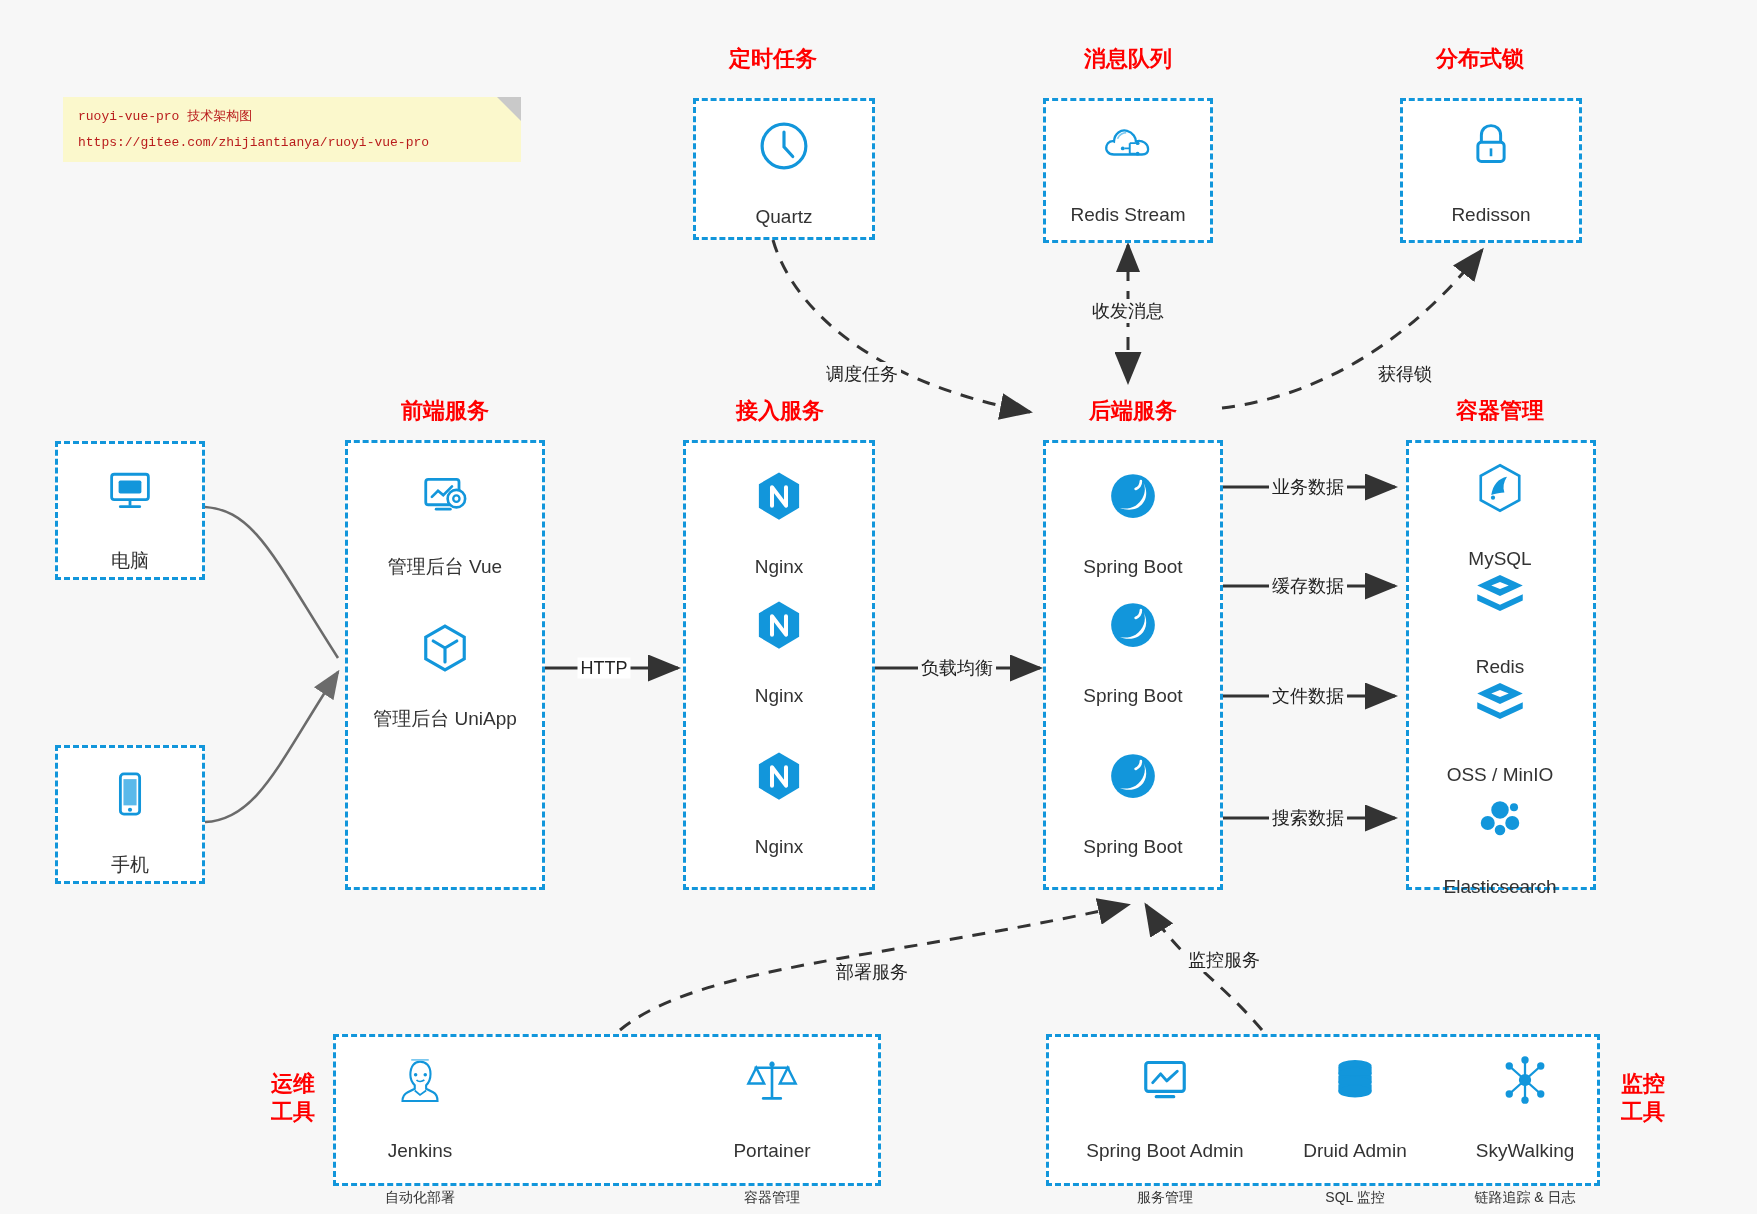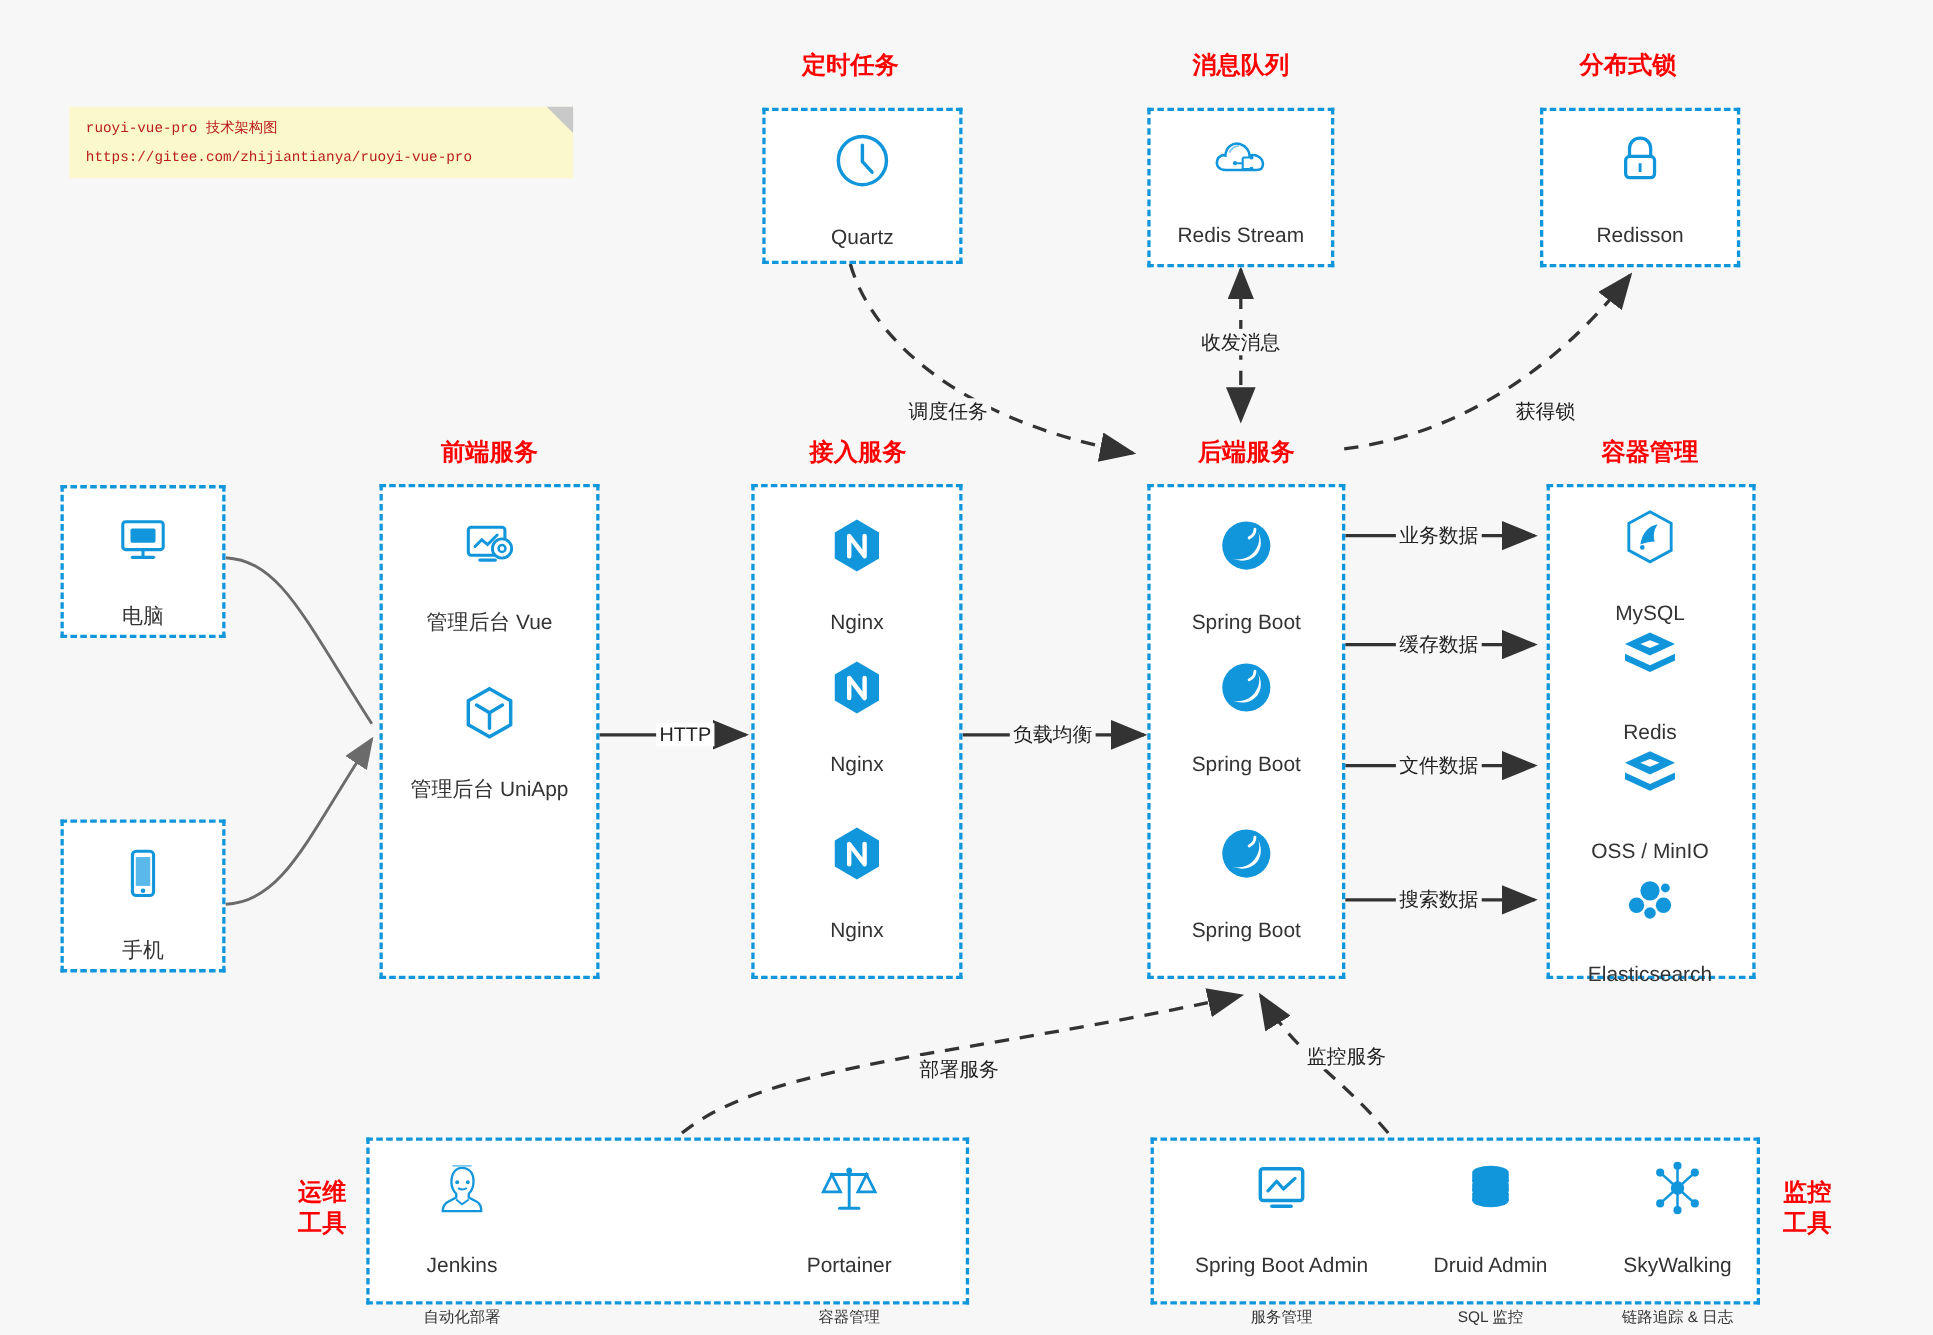--- a/index.html
+++ b/index.html
@@ -57,21 +57,21 @@
   .node .lb2{color:#333;font-size:14px;white-space:nowrap;text-align:center;line-height:1.3;}
 
   
   .elab{
     position:absolute;
     background:#f7f7f7;
     color:#222;font-size:18px;white-space:nowrap;
     padding:0 3px;
     transform:translate(-50%,-50%);
   }
-  .elab.onwhite{background:#ffffff;margin-left:19px;}
+  .elab.onwhite{background:#ffffff;}
 </style>
 </head>
 <body>
 
 <div id="canvas">
 
   <svg class="links" viewBox="0 0 1757 1214">
     <defs>
       <marker id="arrDark" markerWidth="11" markerHeight="9" refX="10" refY="4.5" orient="auto">
         <path d="M0,0 L11,4.5 L0,9 z" fill="#333"></path>

